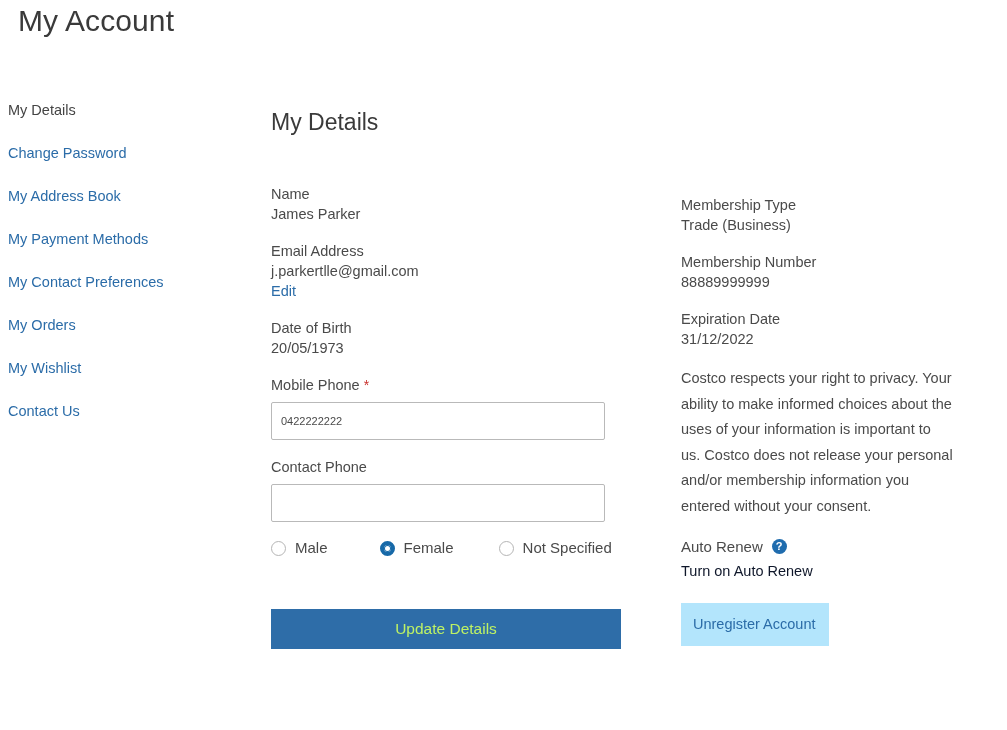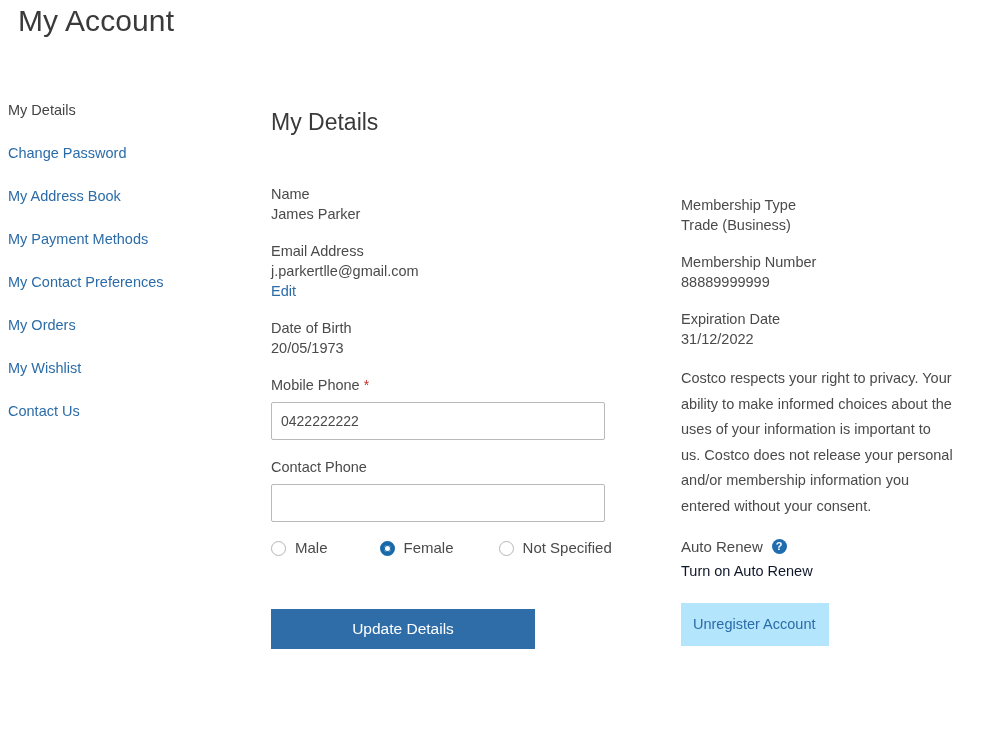--- a/index.html
+++ b/index.html
@@ -93,21 +93,21 @@
   .text-input {
     display: block;
     width: 334px;
     height: 38px;
     margin-top: 7px;
     padding: 0 9px;
     border: 1px solid #b9b9b9;
     border-radius: 2px;
     background: #ffffff;
     font-family: "Liberation Sans", sans-serif;
-    font-size: 14px;
+    font-size: 11px;
     color: #4a4a4a;
     outline: none;
   }
 
   
   .radio-row {
     display: flex;
     align-items: center;
     margin-top: 8px;
   }
@@ -134,26 +134,26 @@
   .radio-text {
     font-size: 15px;
     color: #4a4a4a;
     margin-left: 9px;
     line-height: 18px;
   }
 
   
   .primary-btn {
     display: block;
-    width: 264px;
+    width: 350px;
     height: 40px;
     margin-top: 52px;
     border: none;
     background: #2e6da8;
-    color: #ffffff;
+    color: #bef264;
     font-family: "Liberation Sans", sans-serif;
     font-size: 15.5px;
     cursor: pointer;
     text-align: center;
     line-height: 40px;
     padding: 0;
   }
 
   
   .aside {

